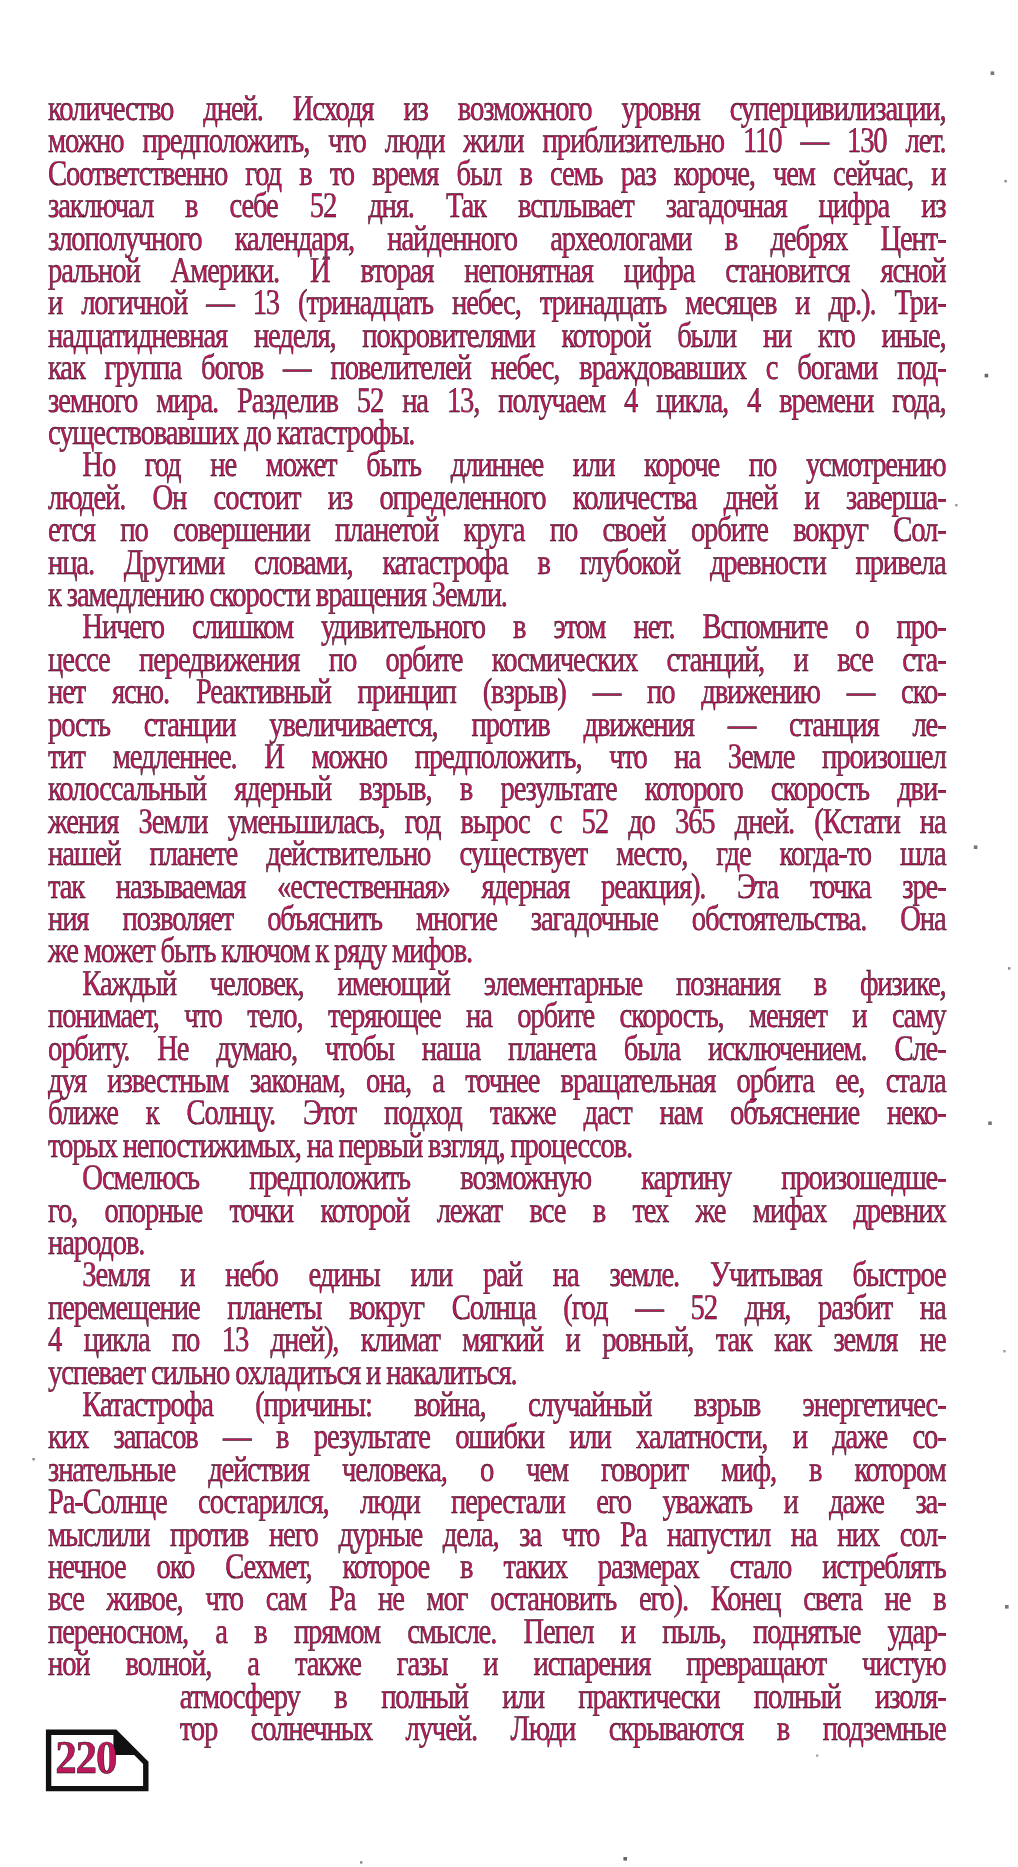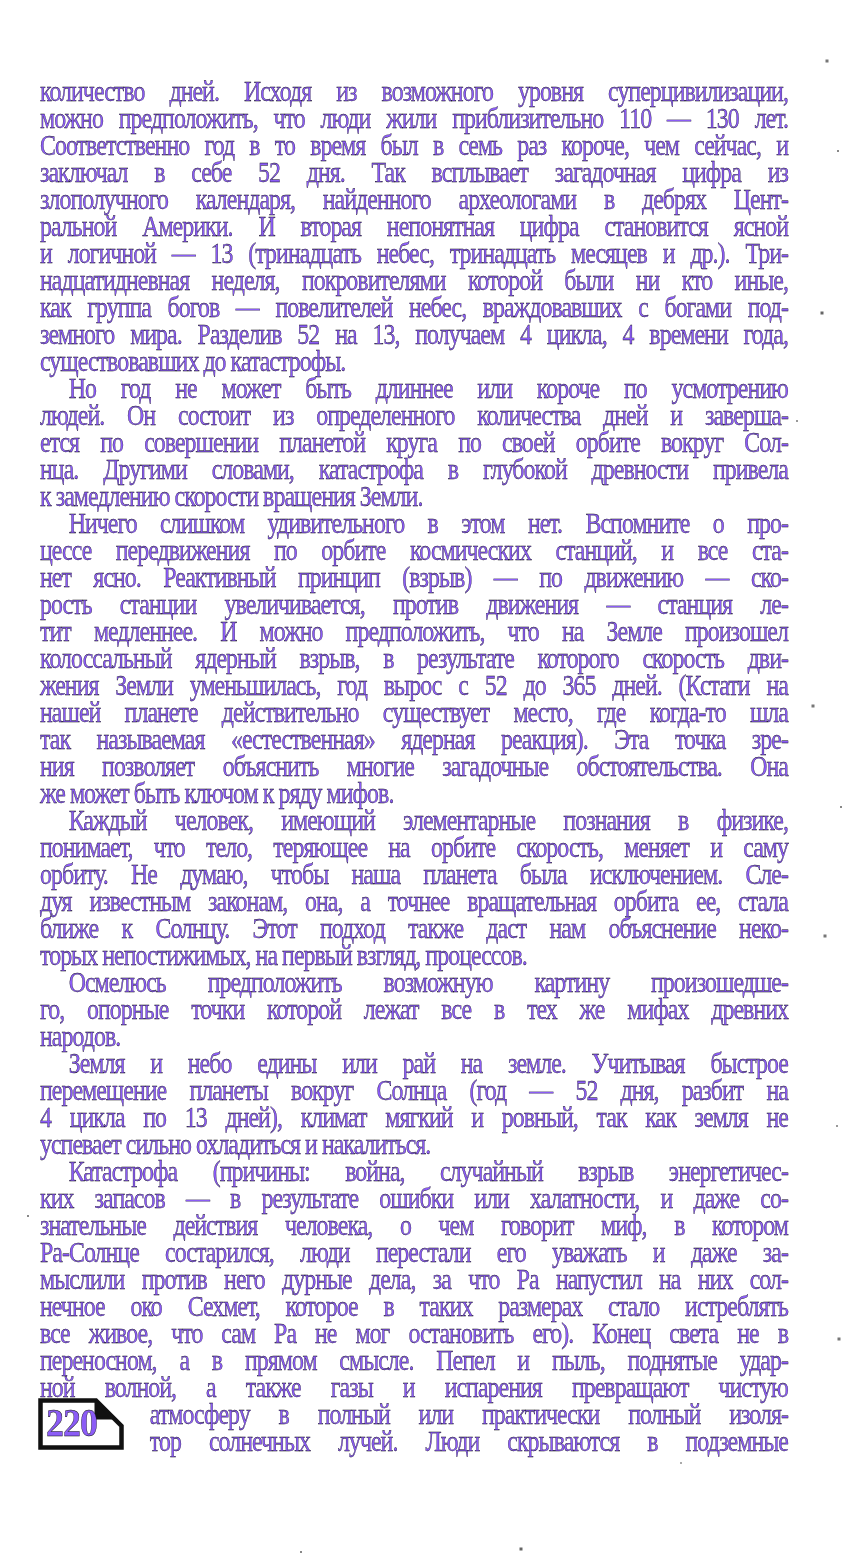--- a/index.html
+++ b/index.html
@@ -3,21 +3,21 @@
 <meta charset="utf-8">
 <style>
   html, body { margin: 0; padding: 0; }
   .page {
     position: relative;
     width: 848px;
     height: 1556px;
     background: #ffffff;
     overflow: hidden;
     font-family: "Liberation Serif", "DejaVu Serif", serif;
-    color: #8b5cf6;
+    color: #be185d;
   }
   
   .column {
     position: absolute;
     left: 40px;
     top: 77px;
     width: 940px;
     transform: scaleX(0.7957);
     transform-origin: 0 0;
     font-size: 30px;
@@ -32,21 +32,21 @@
     text-align-last: justify;
     white-space: normal;
   }
   .line.fin { text-align-last: left; }
   .line.ind { padding-left: 36px; }
   .line.beside { margin-left: 138px; }
 
   .pagebox {
     position: absolute;
     left: 37px;
-    top: 1397px;
+    top: 1440px;
     width: 88px;
     height: 54px;
   }
   .pagebox svg { position: absolute; left: 0; top: 0; }
   .pagebox .num {
     position: absolute;
     left: 9px;
     top: 50%;
     transform: translateY(-54%) scaleX(0.92);
     transform-origin: left center;

